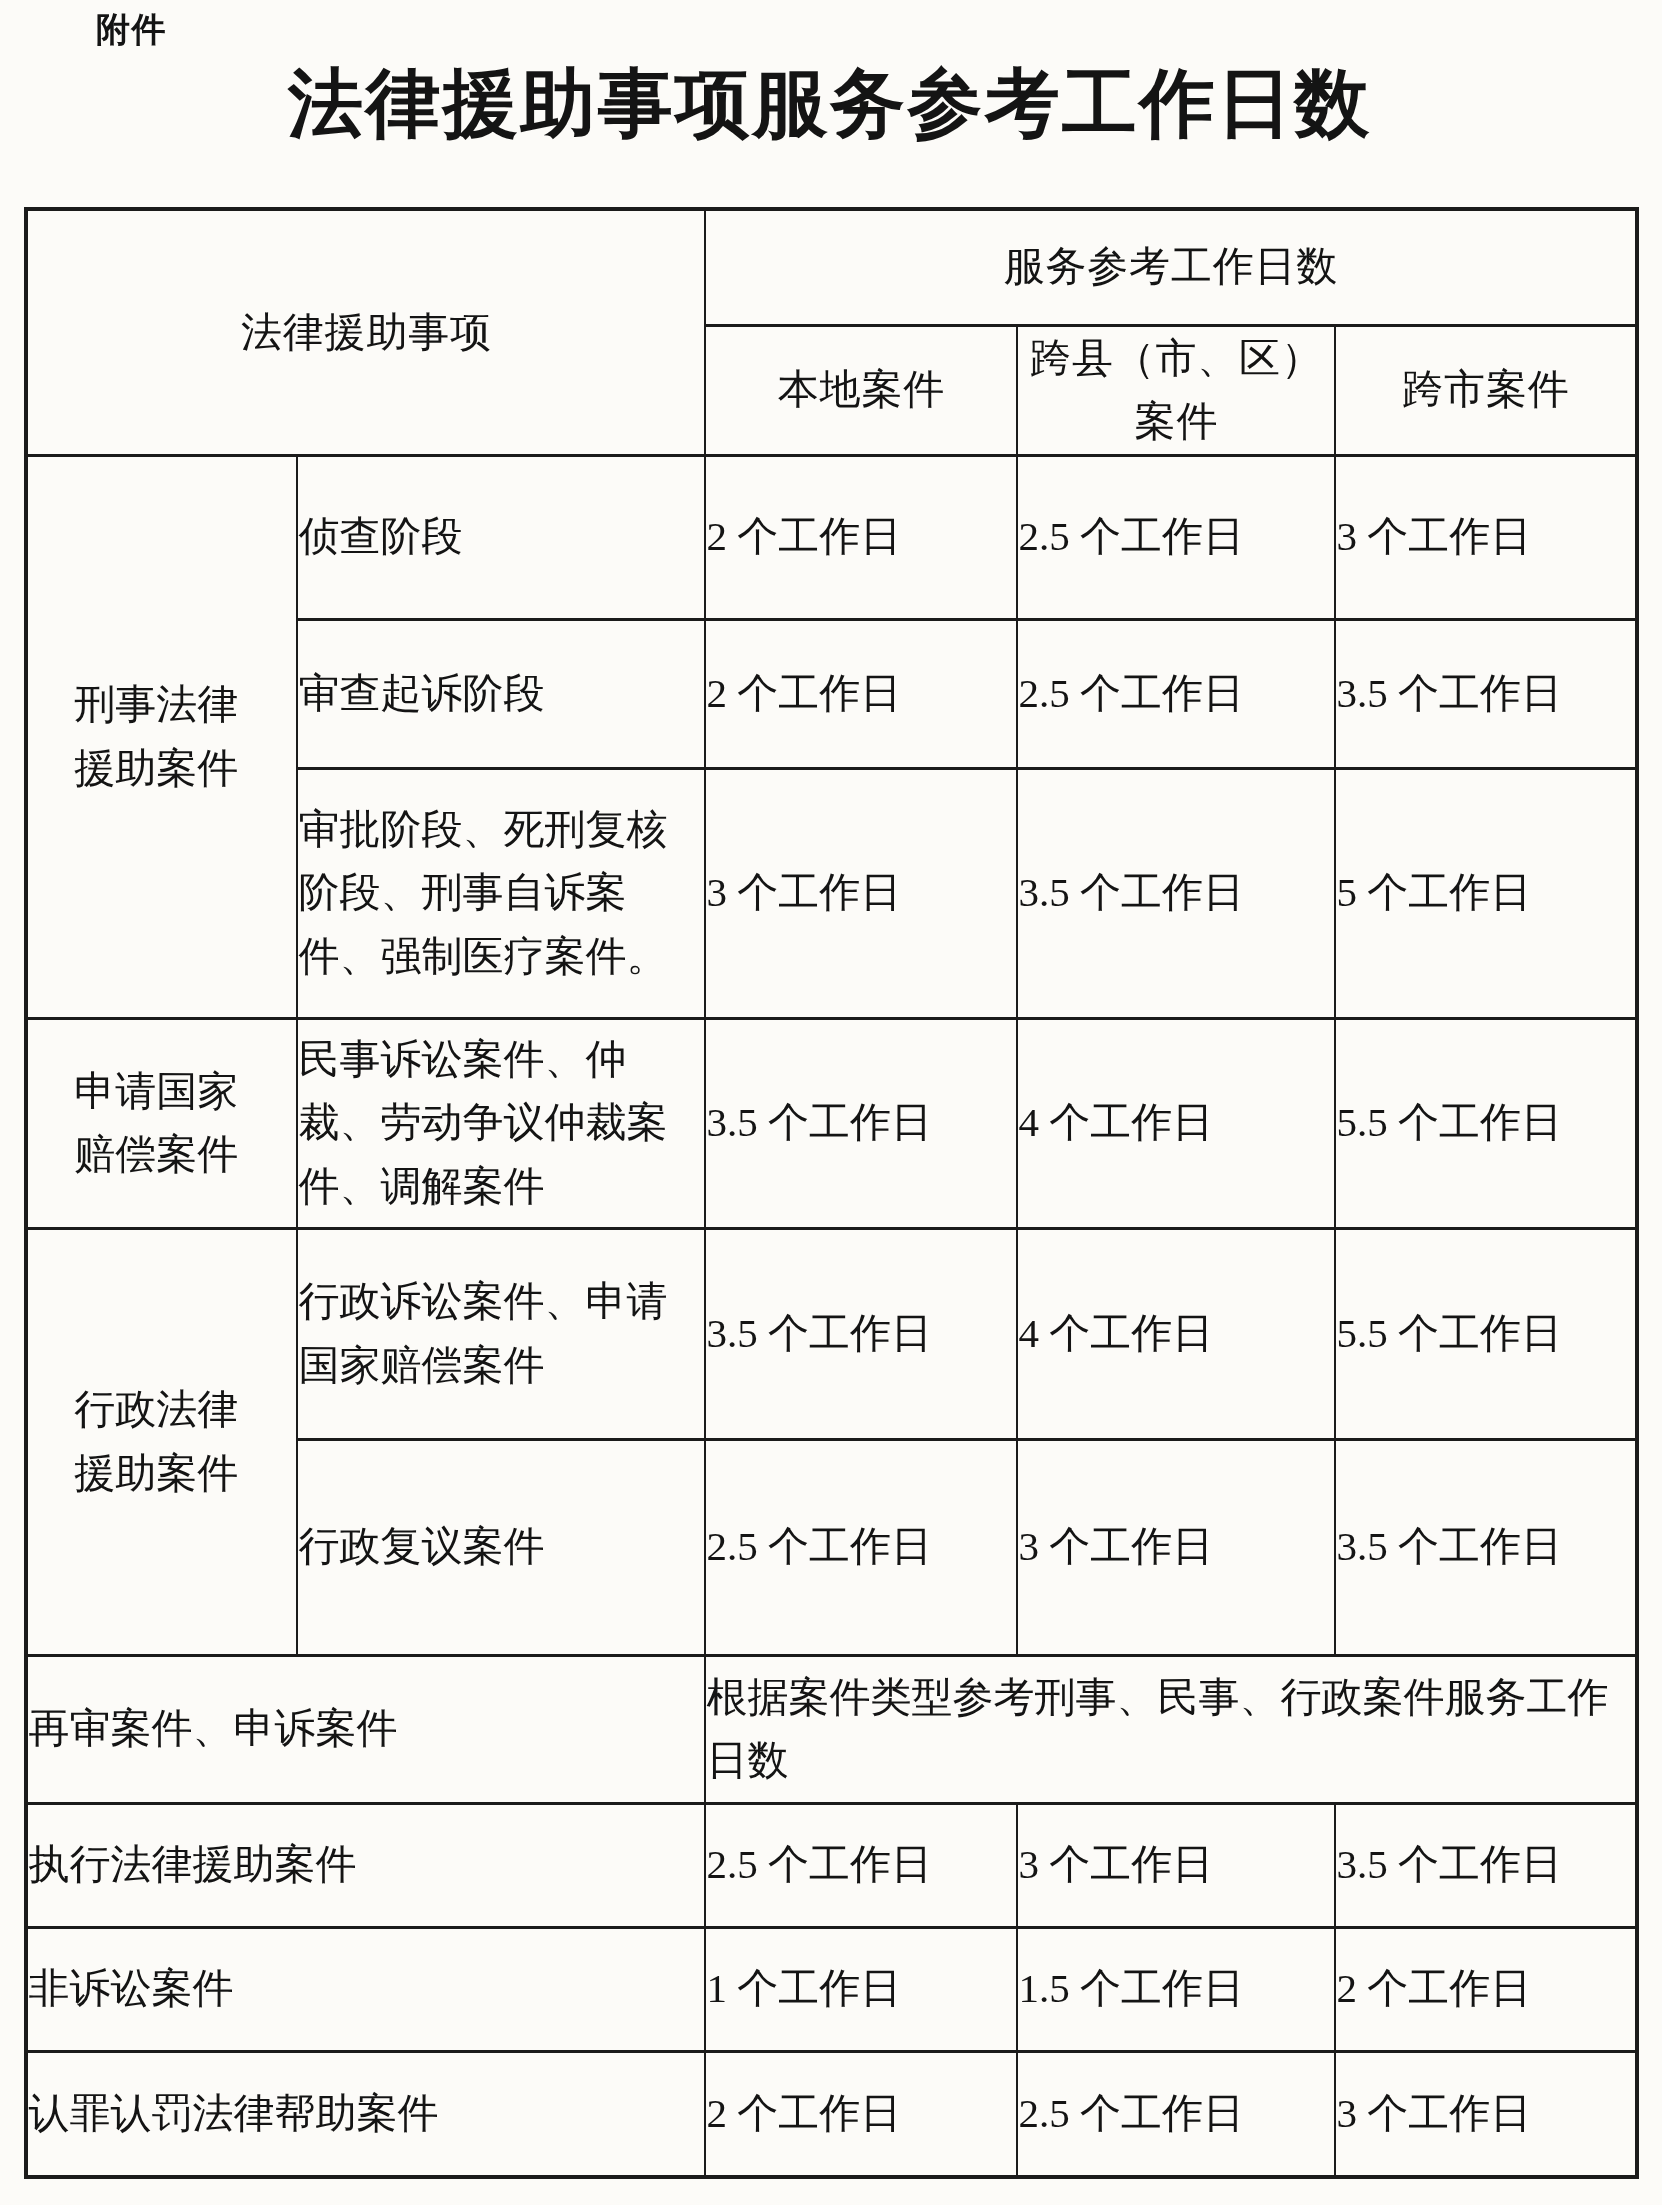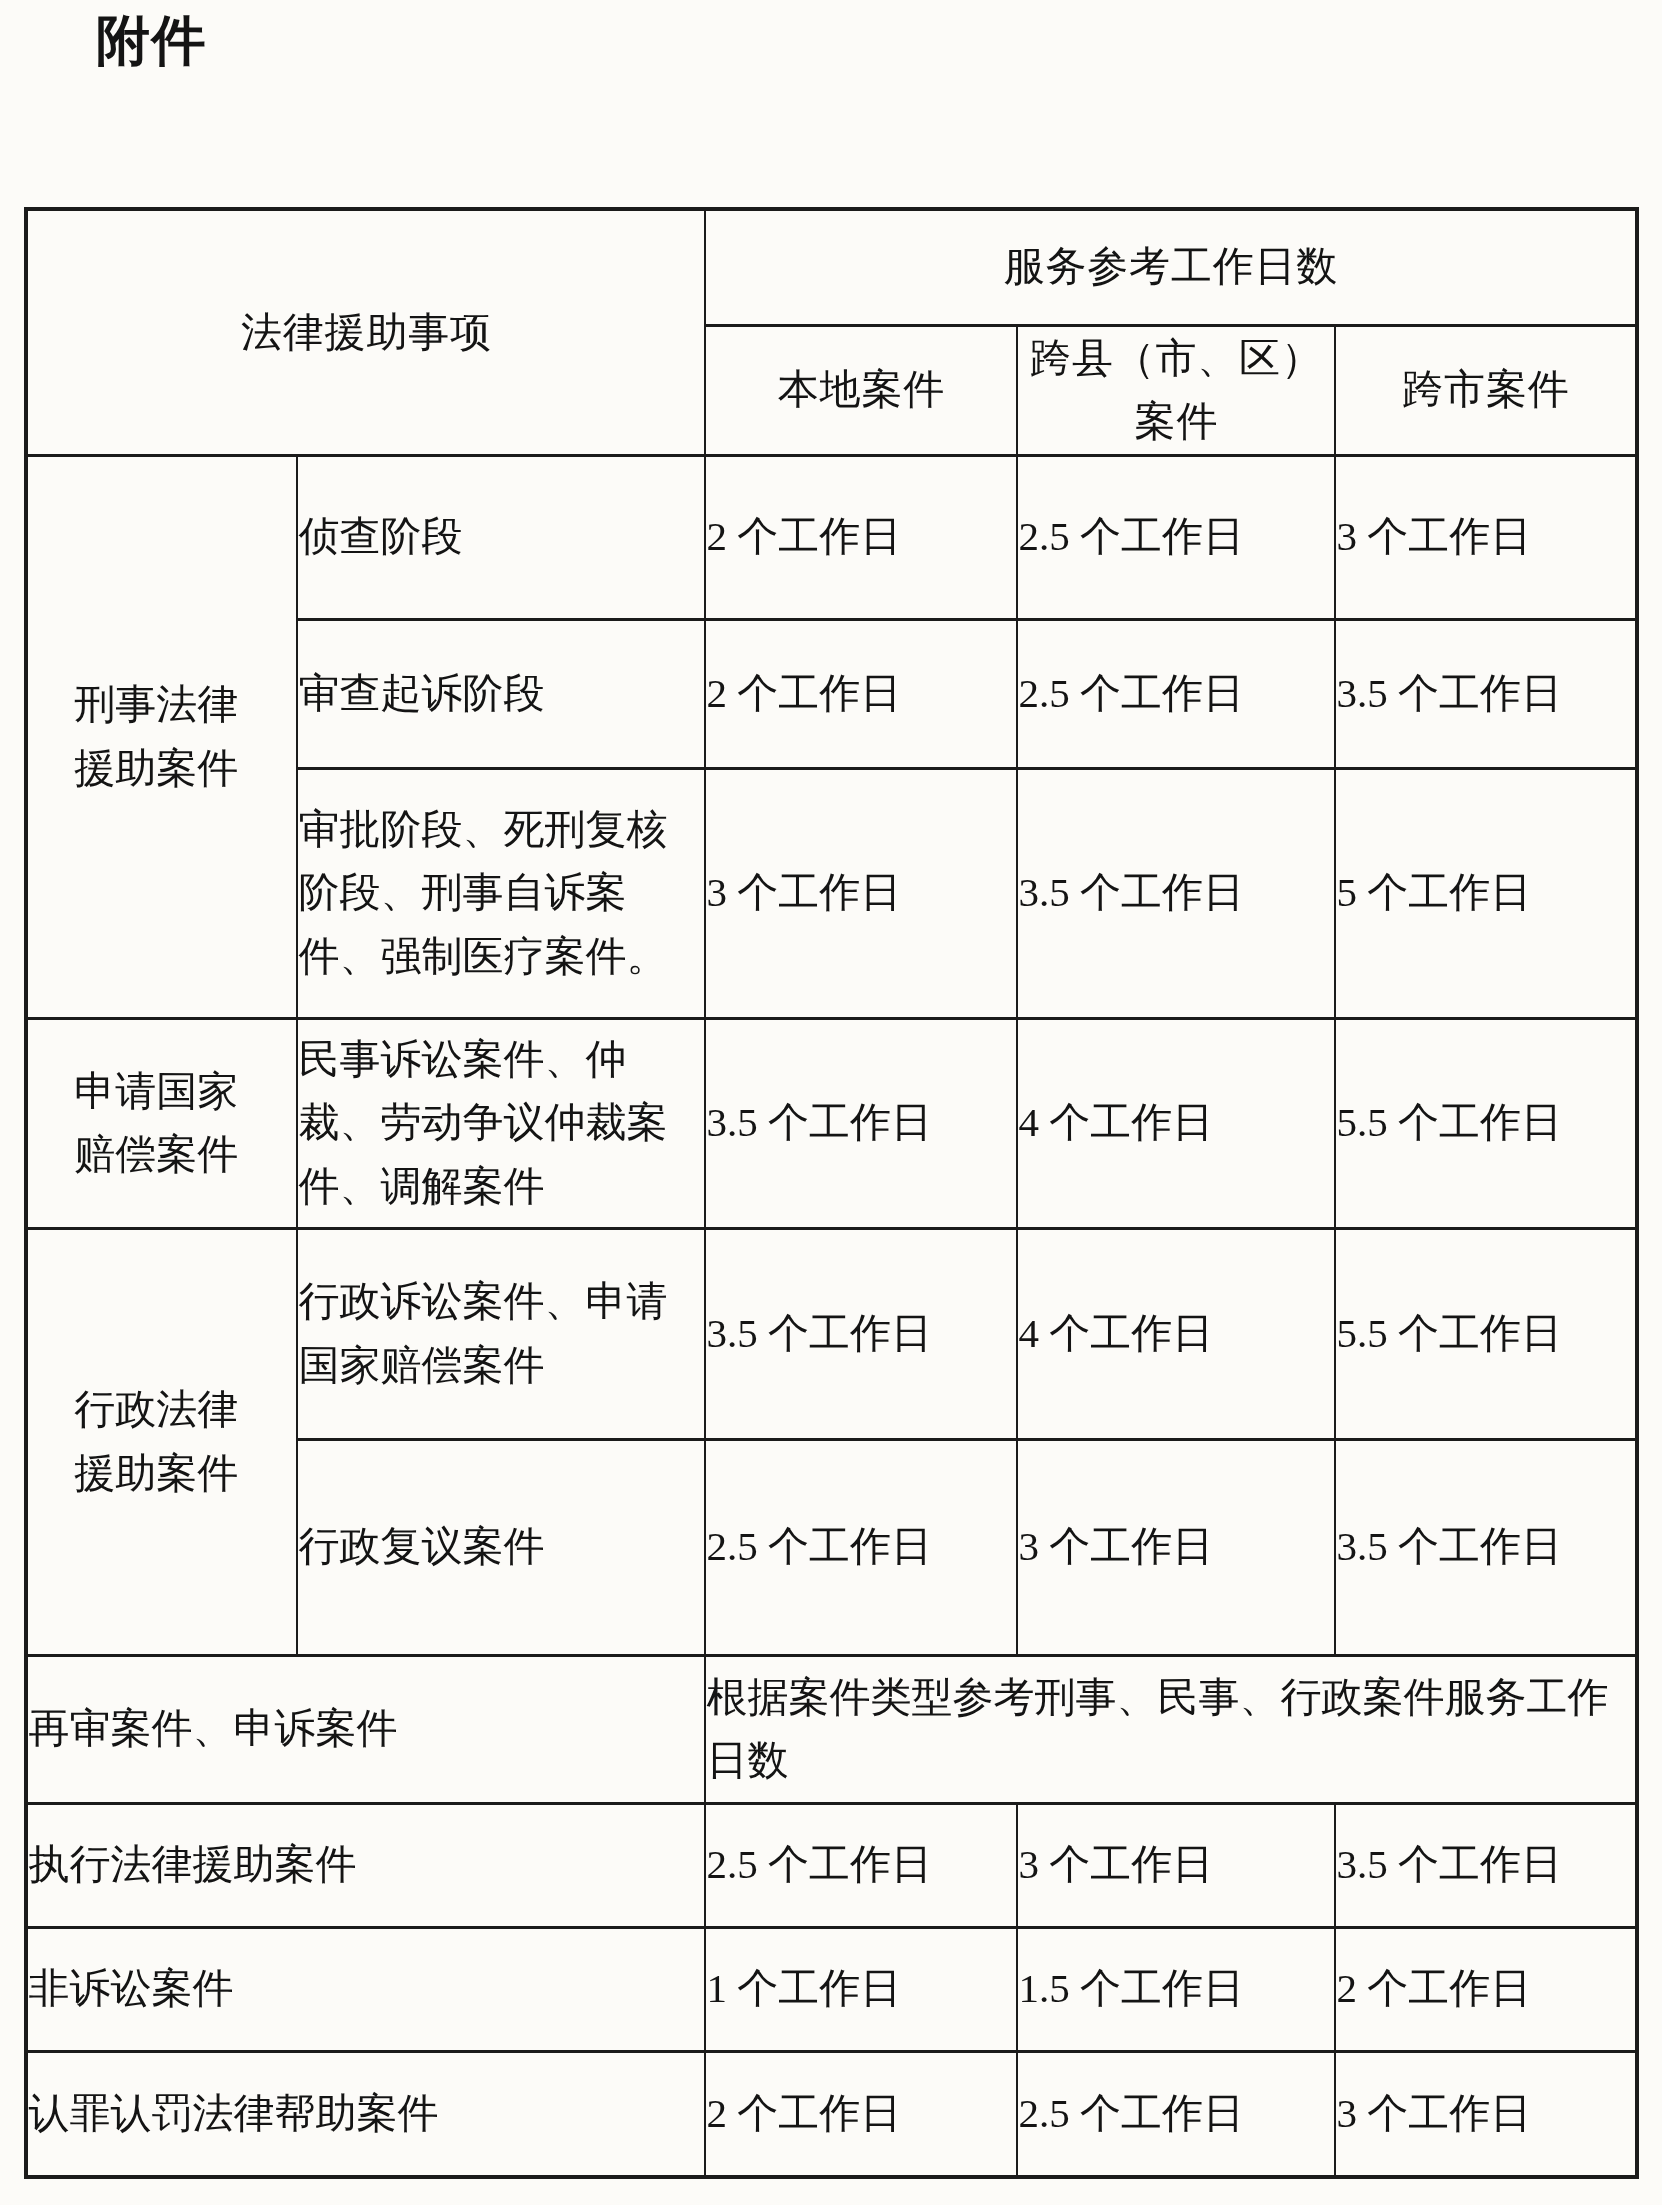--- a/index.html
+++ b/index.html
@@ -8,21 +8,21 @@
     position:relative;
     width:1663px;height:2205px;
     background:#fcfbf8;
     font-family:"Liberation Serif","DejaVu Serif",serif;
     color:#141414;
     overflow:hidden;
   }
   #attachment{
     position:absolute;left:96px;top:11.4px;
     font-family:"Liberation Sans","DejaVu Sans",sans-serif;
-    font-weight:bold;font-size:54px;line-height:1.1;
+    font-weight:bold;font-size:34px;line-height:1.1;
     letter-spacing:1.6px;
   }
   #doc-title{
     position:absolute;left:24.4px;top:55px;width:1611px;
     text-align:center;
     font-weight:bold;font-size:75px;line-height:1.3;
     letter-spacing:2.4px;
   }
   table.wd{
     position:absolute;left:24.4px;top:207px;
@@ -51,20 +51,21 @@
   td.note-cell{padding-left:23px;padding-right:24.4px;text-align:left;margin-left:15px;}
   td.wide-item{padding-left:29px;text-align:left;}
 </style>
 </head>
 <body>
 
 <div id="page">
 
   <div id="attachment">附件</div>
 
+  <div id="doc-title">法律援助事项服务参考工作日数</div>
 
   <table class="wd">
     <colgroup>
       <col style="width:271px">
         <col style="width:408px">
         <col style="width:312px">
         <col style="width:318px">
         <col style="width:302px">
     </colgroup>
 

